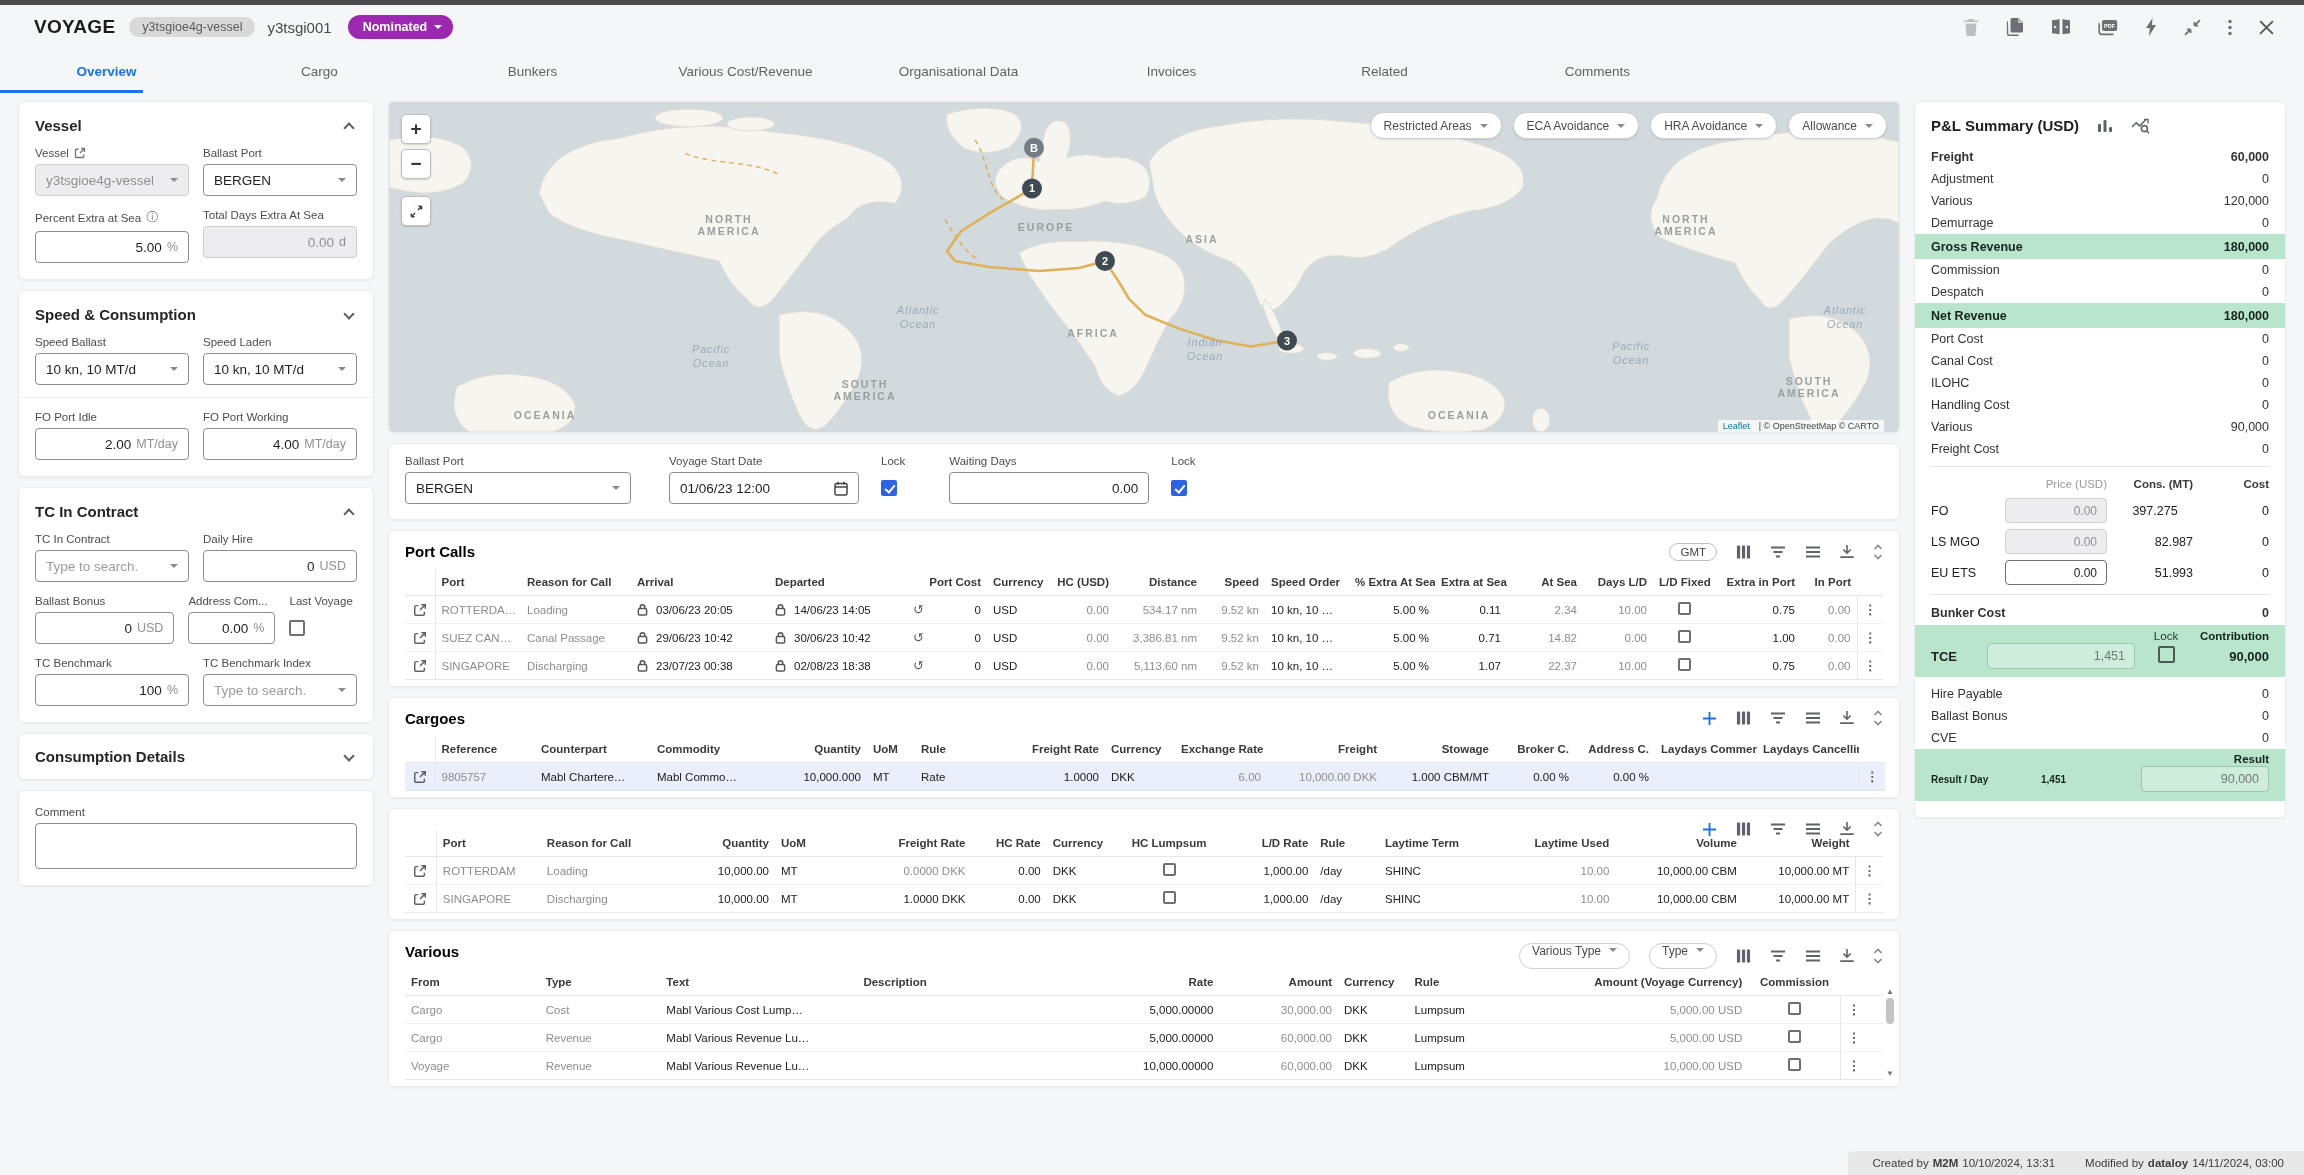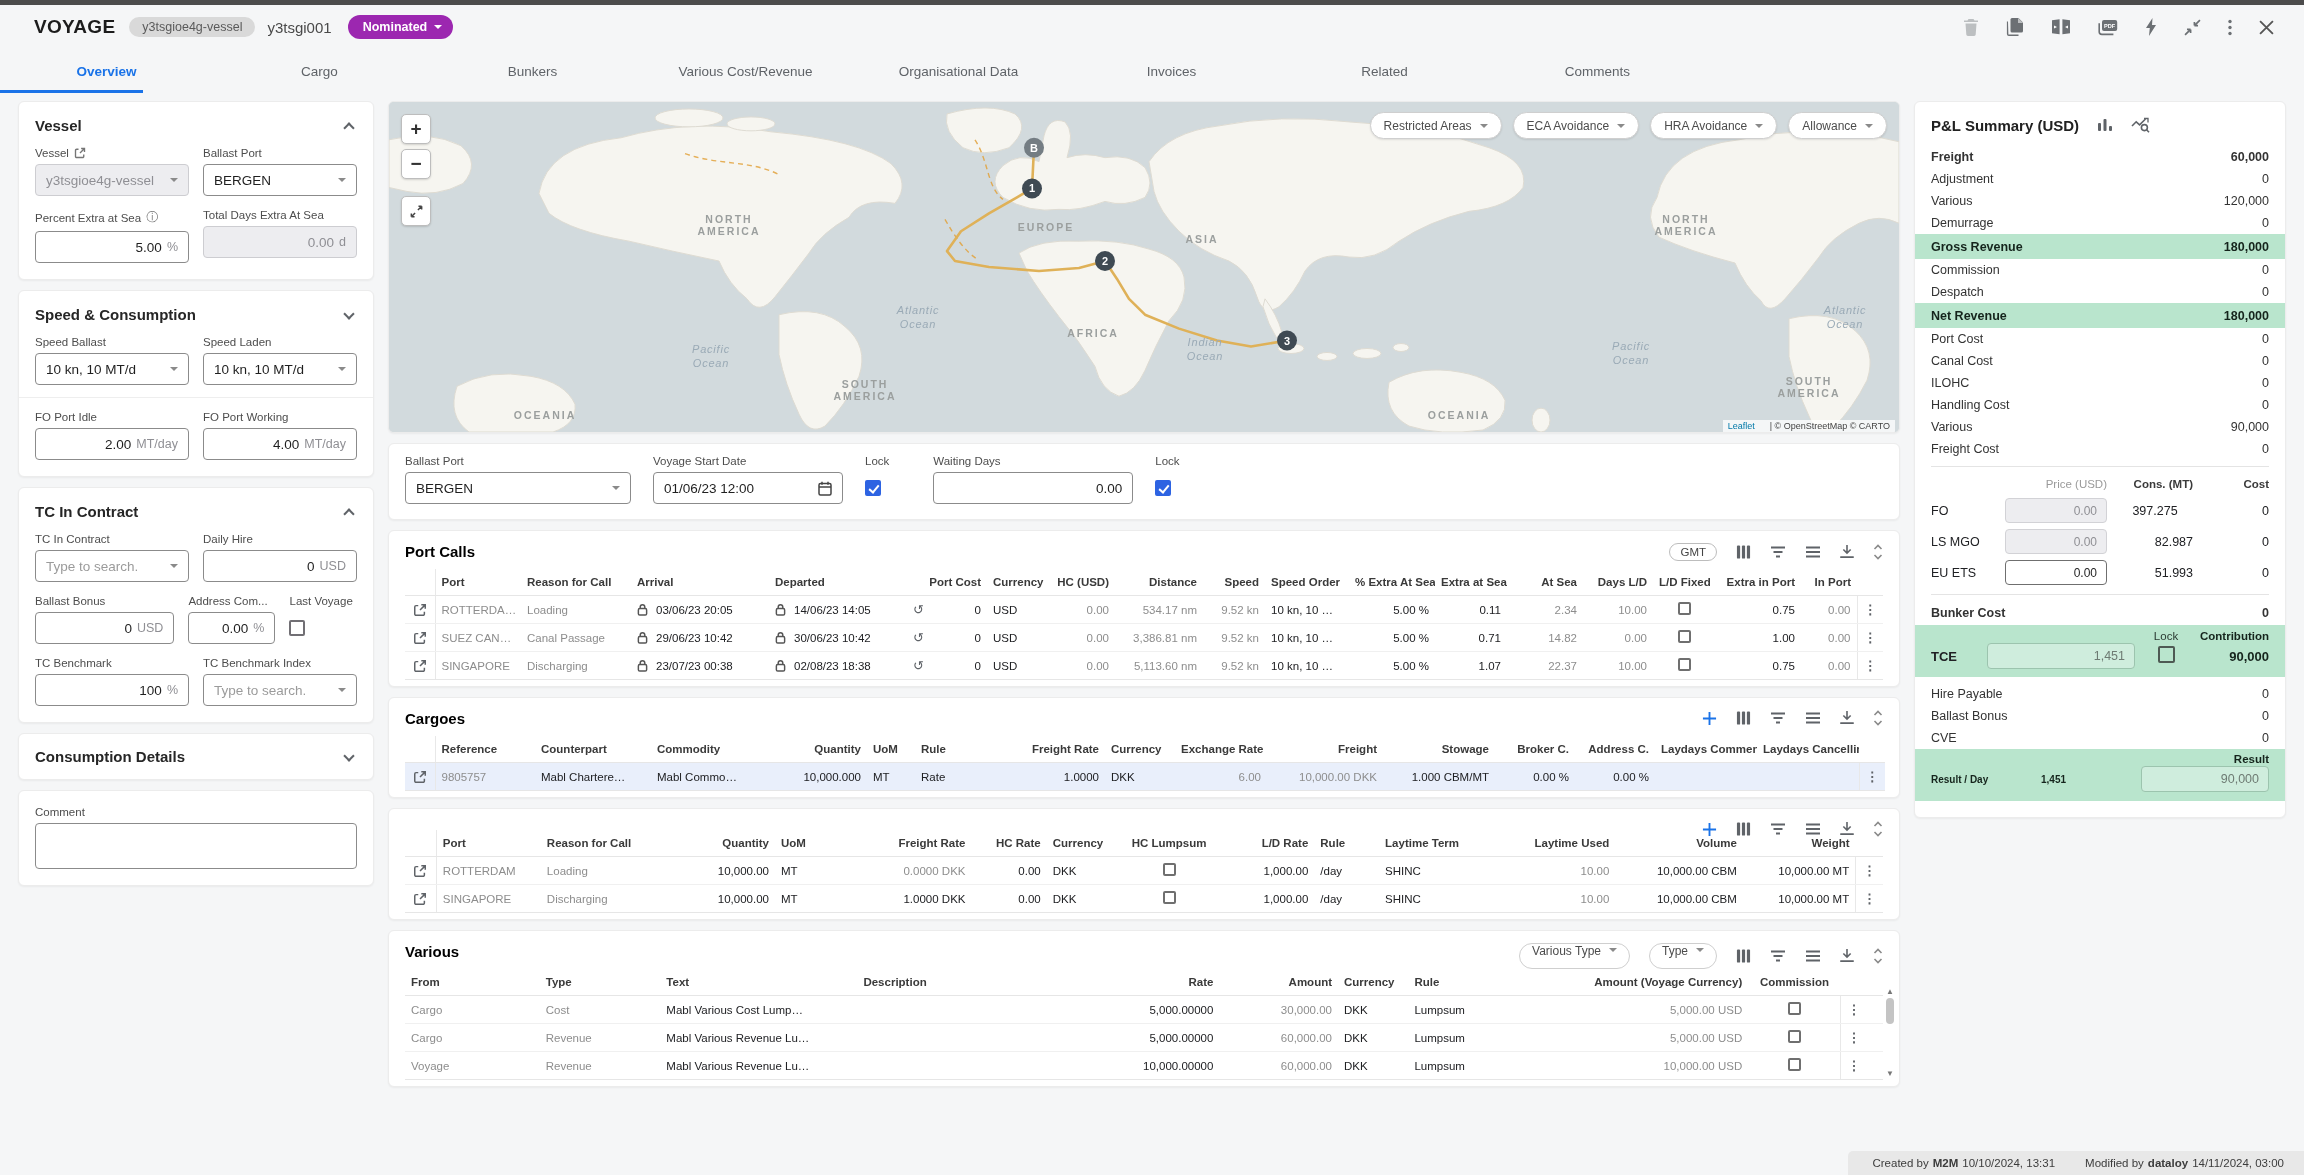--- a/index.html
+++ b/index.html
@@ -48,21 +48,21 @@
 
 .map{position:relative;height:332px;border-radius:6px;overflow:hidden;background:#d2dadd;flex:none}
 .map svg.world{position:absolute;left:0;top:0;width:100%;height:100%}
 .mlabel{position:absolute;transform:translate(-50%,-50%);color:#9b9f9e;font-size:10.5px;font-weight:bold;letter-spacing:2px;white-space:pre-line;text-align:center;pointer-events:none}
 .olabel{position:absolute;transform:translate(-50%,-50%);color:#9aaab6;font-size:11px;font-style:italic;letter-spacing:.8px;white-space:pre-line;text-align:center;line-height:1.3;pointer-events:none}
 .zoomctl{position:absolute;left:12px;top:12px;display:flex;flex-direction:column;gap:5px}
 .zbtn{width:30px;height:30px;background:#fff;border:1px solid #bdbdbd;border-radius:5px;font-size:19px;color:#333;display:flex;align-items:center;justify-content:center;font-weight:bold;cursor:pointer;box-shadow:0 1px 2px rgba(0,0,0,.15)}
 .fit{margin-top:12px}
 .pills{position:absolute;top:10px;right:12px;display:flex;gap:11px}
 .pill{height:27px;background:#fff;border:1px solid #cfcfcf;border-radius:14px;display:flex;align-items:center;gap:8px;padding:0 13px;font-size:12px;color:#4c4c4c;box-shadow:0 1px 2px rgba(0,0,0,.1);cursor:pointer;white-space:nowrap}
-.attr{position:absolute;right:4px;bottom:0;background:rgba(255,255,255,.75);font-size:9px;color:#444;padding:1px 5px;display:flex;gap:15px}
+.attr{position:absolute;right:15px;bottom:0;background:rgba(255,255,255,.75);font-size:9px;color:#444;padding:1px 5px;display:flex;gap:9px}
 .attr .lnk{color:#0078a8}
 
 .formcard{display:flex;gap:22px;padding:11px 16px 15px;align-items:flex-start}
 
 .tcard{padding:12px 16px 6px;position:relative}
 .tcard .title{font-size:15px;font-weight:bold;color:#000000}
 .toolbar{position:absolute;top:12px;right:16px;display:flex;align-items:center;gap:19px}
 .toolbar span{display:flex;cursor:pointer}
 .gmt{border:1px solid #bdbdbd;border-radius:12px;padding:2px 10px;font-size:11.5px;color:#444}
 .fchip{border:1px solid #cfcfcf;border-radius:14px;height:26px;display:flex;align-items:flex-start;gap:8px;padding:0 12px;font-size:12px;color:#4c4c4c;white-space:nowrap;cursor:pointer}
@@ -77,21 +77,21 @@
 .lockcell{display:flex;align-items:center;gap:8px}
 .histcell{display:flex;align-items:center;justify-content:space-between}
 .hist{color:#5f6368;font-size:13px;cursor:pointer}
 .sel-row td{background:#e9effb}
 .edit-ic{display:flex;justify-content:center;cursor:pointer}
 
 .vsb{position:absolute;right:3px;top:56px;bottom:8px;width:12px;display:flex;flex-direction:column;align-items:center;font-size:8px;color:#777}
 .vsb .thumb{width:8px;height:26px;background:#c4c4c4;border-radius:4px;margin-top:2px}
 
 .pl-card{padding:13px 0 16px}
-.pl-title{display:flex;align-items:flex-start;gap:18px;padding:2px 16px 12px;font-size:15px;font-weight:bold;color:#212121}
+.pl-title{display:flex;align-items:flex-end;gap:18px;padding:2px 16px 12px;font-size:15px;font-weight:bold;color:#212121}
 .pl-title .ic{display:flex;cursor:pointer}
 .pl-row{display:flex;justify-content:space-between;align-items:center;height:22px;padding:0 16px;font-size:12.5px;color:#333}
 .b{font-weight:bold}
 .pl-green{background:#b9e5cd;height:25px;font-weight:bold;color:#15241c}
 .pl-sep{border-top:1px solid #e4e4e4;margin:6px 16px}
 .bk{display:grid;grid-template-columns:64px 102px 1fr 66px;align-items:center;padding:0 16px;column-gap:10px}
 .bk.hdr{height:22px;font-size:11.5px;color:#3a3a3a;font-weight:bold;margin-top:2px}
 .bk.hdr .pg{color:#9a9a9a;font-weight:normal;text-align:right}
 .bkrow{height:31px;font-size:12.5px}
 .pinp{height:25px;border-radius:4px;display:flex;align-items:center;justify-content:flex-end;padding:0 9px;font-size:12px}
@@ -482,21 +482,21 @@
   <div class="card formcard">
     <div class="fldN" style="width:226px">
       <div class="lbl">
             <span>Ballast Port</span>
           </div>
       <div class="box">
             <span>BERGEN</span>
             <span class="caret g mcaret"></span>
           </div>
     </div>
-    <div class="fldN" style="width:190px;">
+    <div class="fldN" style="width:190px;margin-left:16px">
       <div class="lbl">
             <span>Voyage Start Date</span>
           </div>
       <div class="box">
             <span>01/06/23 12:00</span>
             <span class="mcaret" style="display:flex">
               <svg width="14" height="15" viewBox="0 0 14 15" fill="none" stroke="#444" stroke-width="1.5">
                 <rect x="1" y="2.5" width="12" height="11.5" rx="1.5"></rect>
                 <path d="M1 6h12M4 .8v3M10 .8v3"></path>
               </svg>

